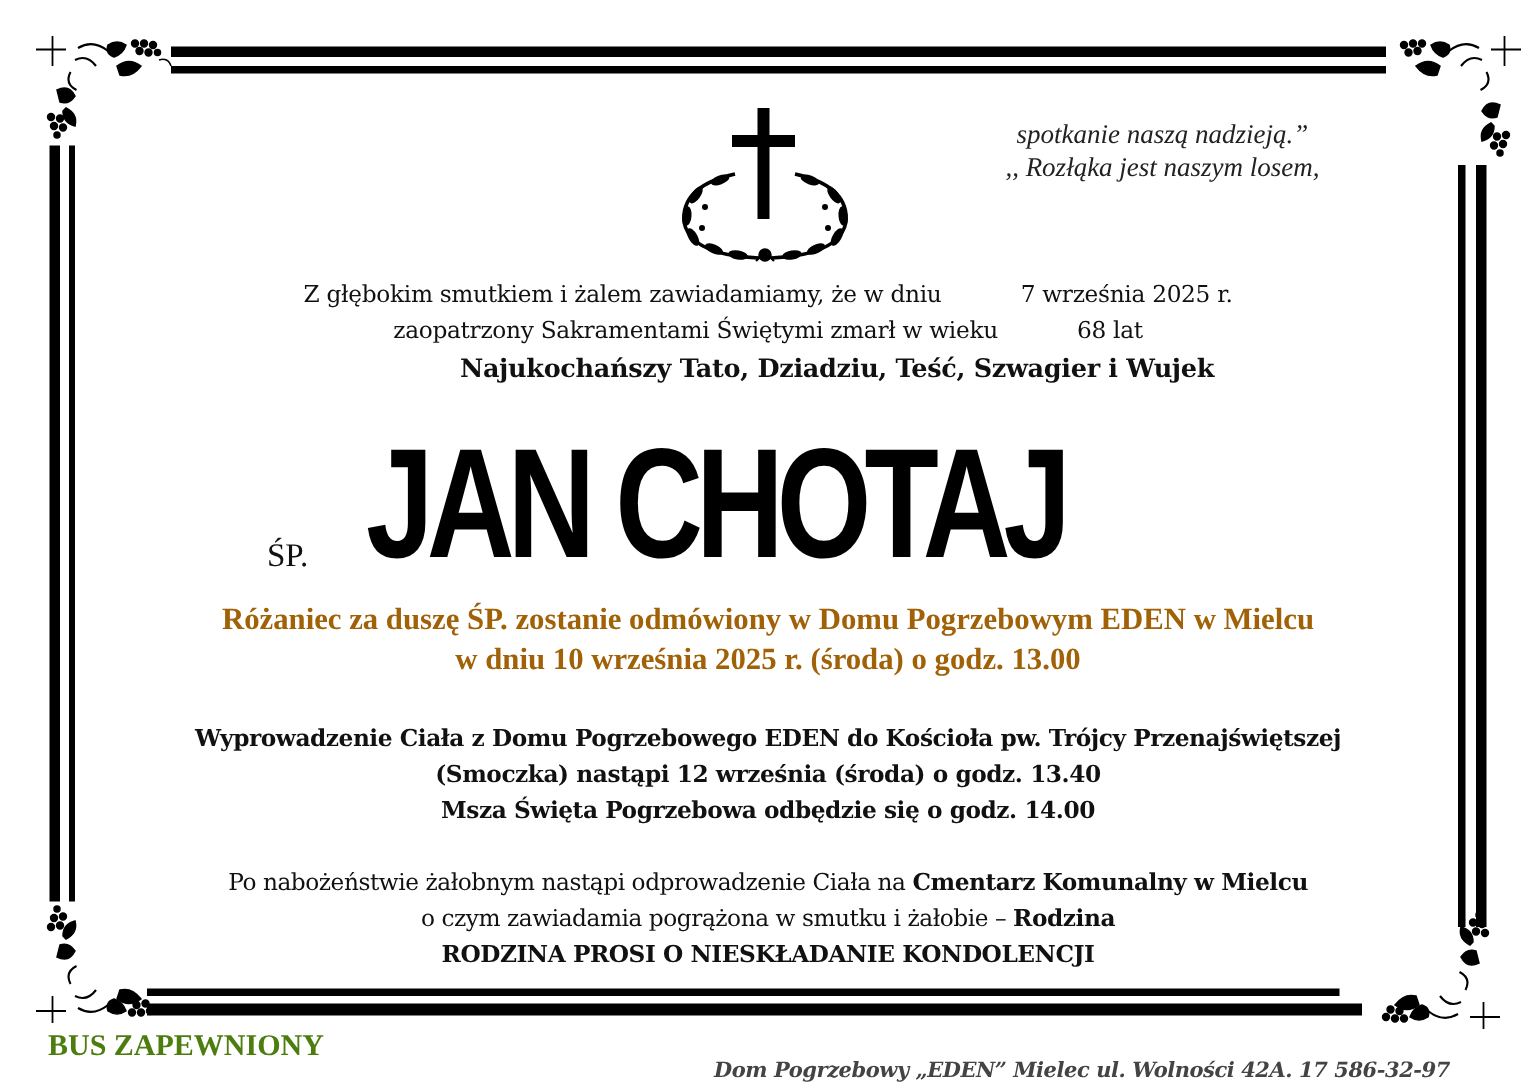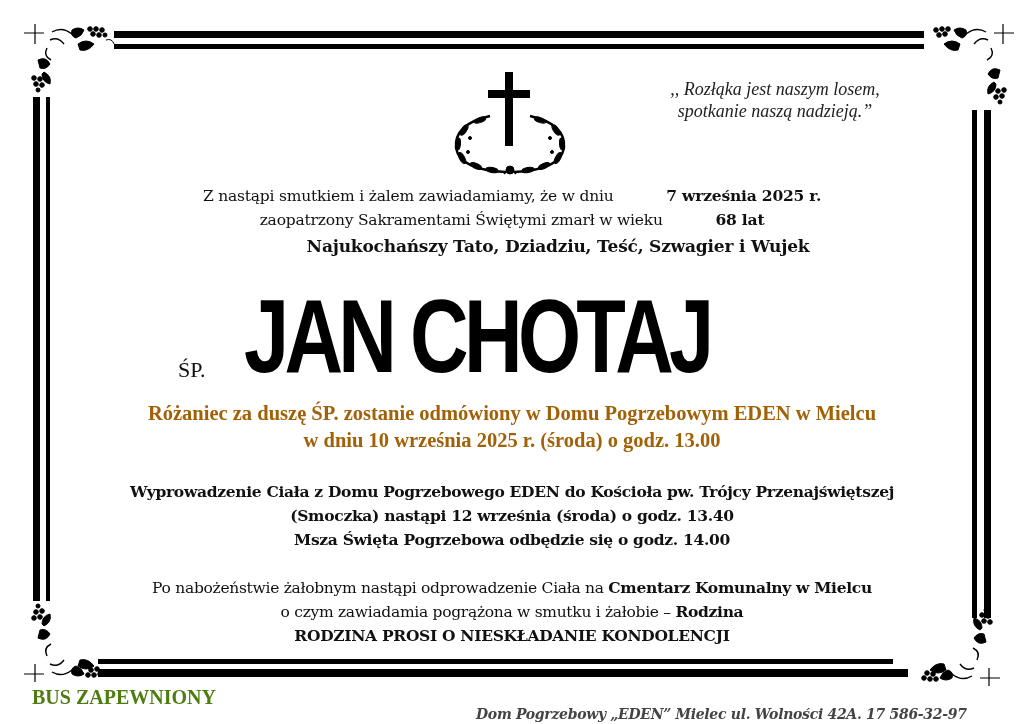--- a/index.html
+++ b/index.html
@@ -12,21 +12,21 @@
       font-family: "Liberation Serif", serif; font-style: italic;
       font-size: 18px; line-height: 22px; color: #222;
     }
 
     .center-block { left: 0; width: 1024px; text-align: center; }
 
     .intro {
       top: 184px; font-family: "DejaVu Serif", serif; font-size: 15.5px; line-height: 24px; color: #111;
       letter-spacing: -0.2px;
     }
-    .intro b { font-weight: bold; margin-left: 48px; }
+    .intro b { font-weight: normal; margin-left: 48px; }
     .relation {
       top: 234px; font-family: "DejaVu Serif", serif; font-weight: bold;
       font-size: 17px; line-height: 24px; letter-spacing: -0.2px; padding-left: 46px;
     }
 
     .sp-label {
       left: 178px; top: 358px; font-family: "Liberation Serif", serif;
       font-size: 22px; line-height: 24px; color: #111;
     }
     .name {
@@ -184,27 +184,27 @@
     <circle cx="60" cy="62" r="4"></circle>
     <path d="M54 66 l6 -6 l6 6" fill="none" stroke-width="1.5"></path>
     <circle cx="20" cy="30" r="1.5"></circle>
       <circle cx="100" cy="30" r="1.5"></circle>
     <circle cx="18" cy="44" r="1.5"></circle>
       <circle cx="102" cy="44" r="1.5"></circle>
   </g>
 </svg>
 
 <div class="abs quote">
+  <div>spotkanie naszą nadzieją.”</div>
   <div>,, Rozłąka jest naszym losem,</div>
-  <div>spotkanie naszą nadzieją.”</div>
 </div>
 
 <div class="abs center-block intro">
   <div>
-    <span>Z nastąpi smutkiem i żalem zawiadamiamy, że w dniu </span><b>7 września 2025 r.</b>
+    <span>Z głębokim smutkiem i żalem zawiadamiamy, że w dniu </span><b>7 września 2025 r.</b>
   </div>
   <div>
     <span>zaopatrzony Sakramentami Świętymi zmarł w wieku </span><b>68 lat</b>
   </div>
 </div>
 <div class="abs center-block relation">Najukochańszy Tato, Dziadziu, Teść, Szwagier i Wujek</div>
 
 <div class="abs sp-label">ŚP.</div>
 <div class="abs name">JAN CHOTAJ</div>
 

